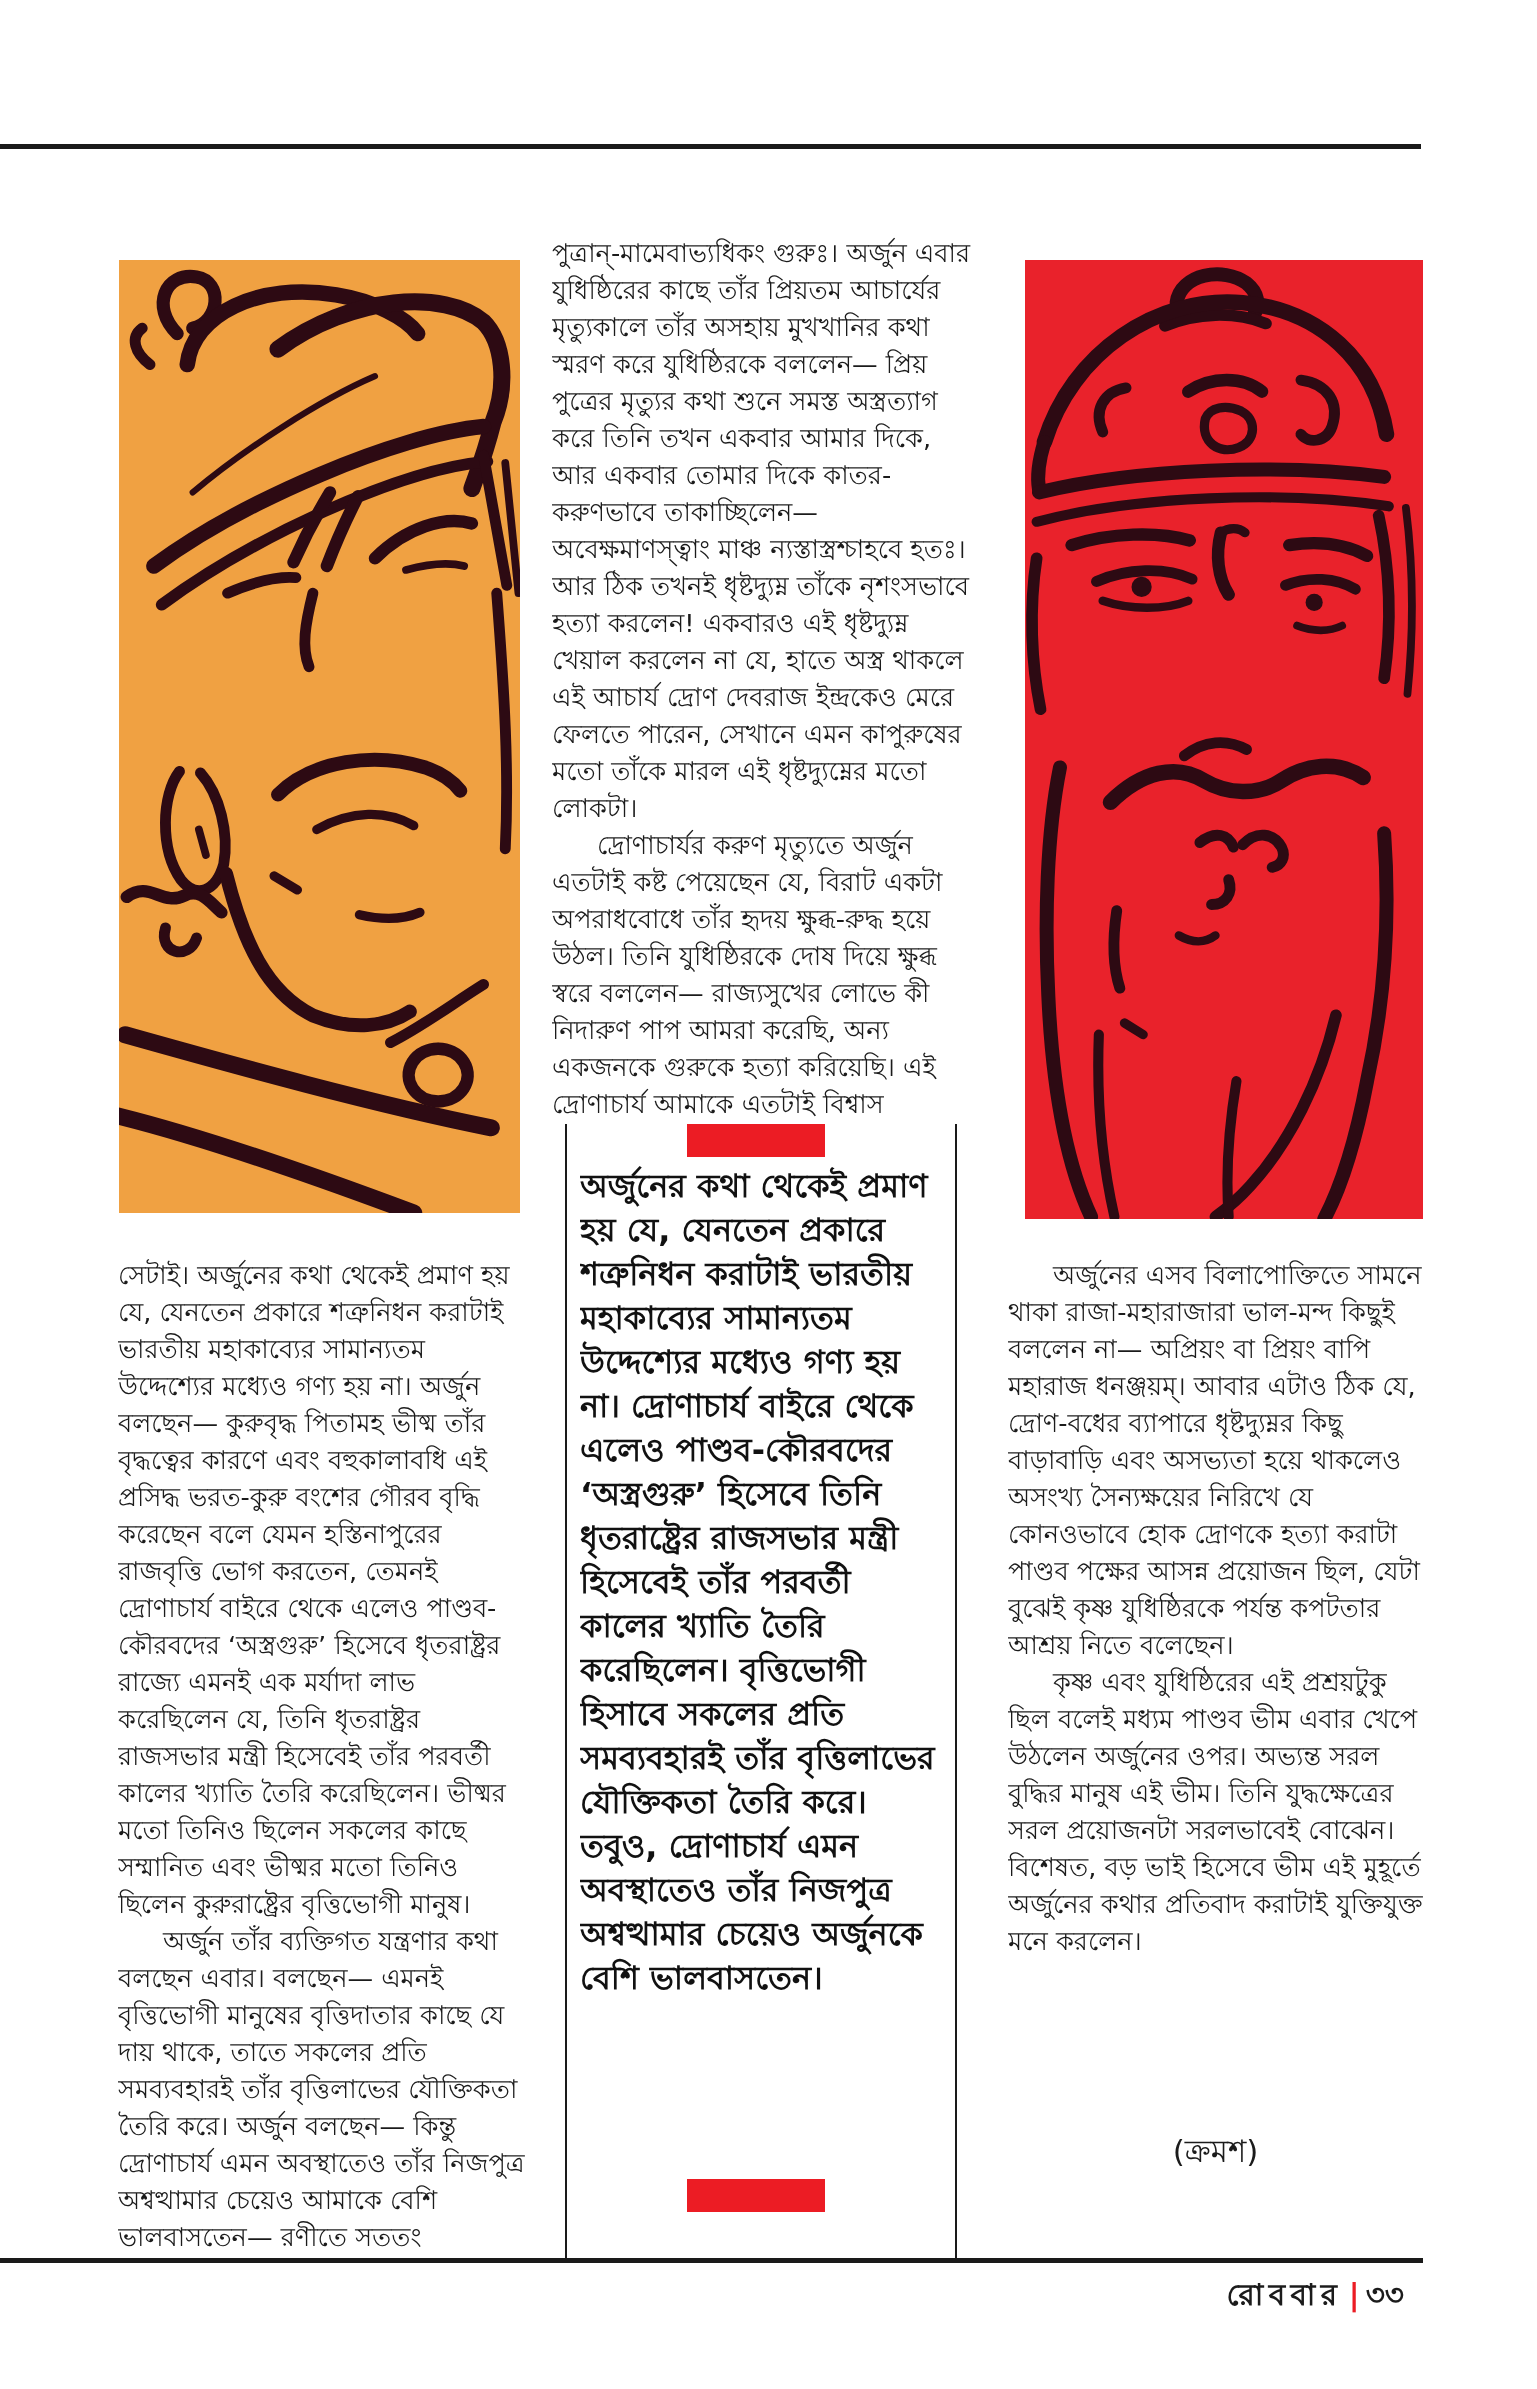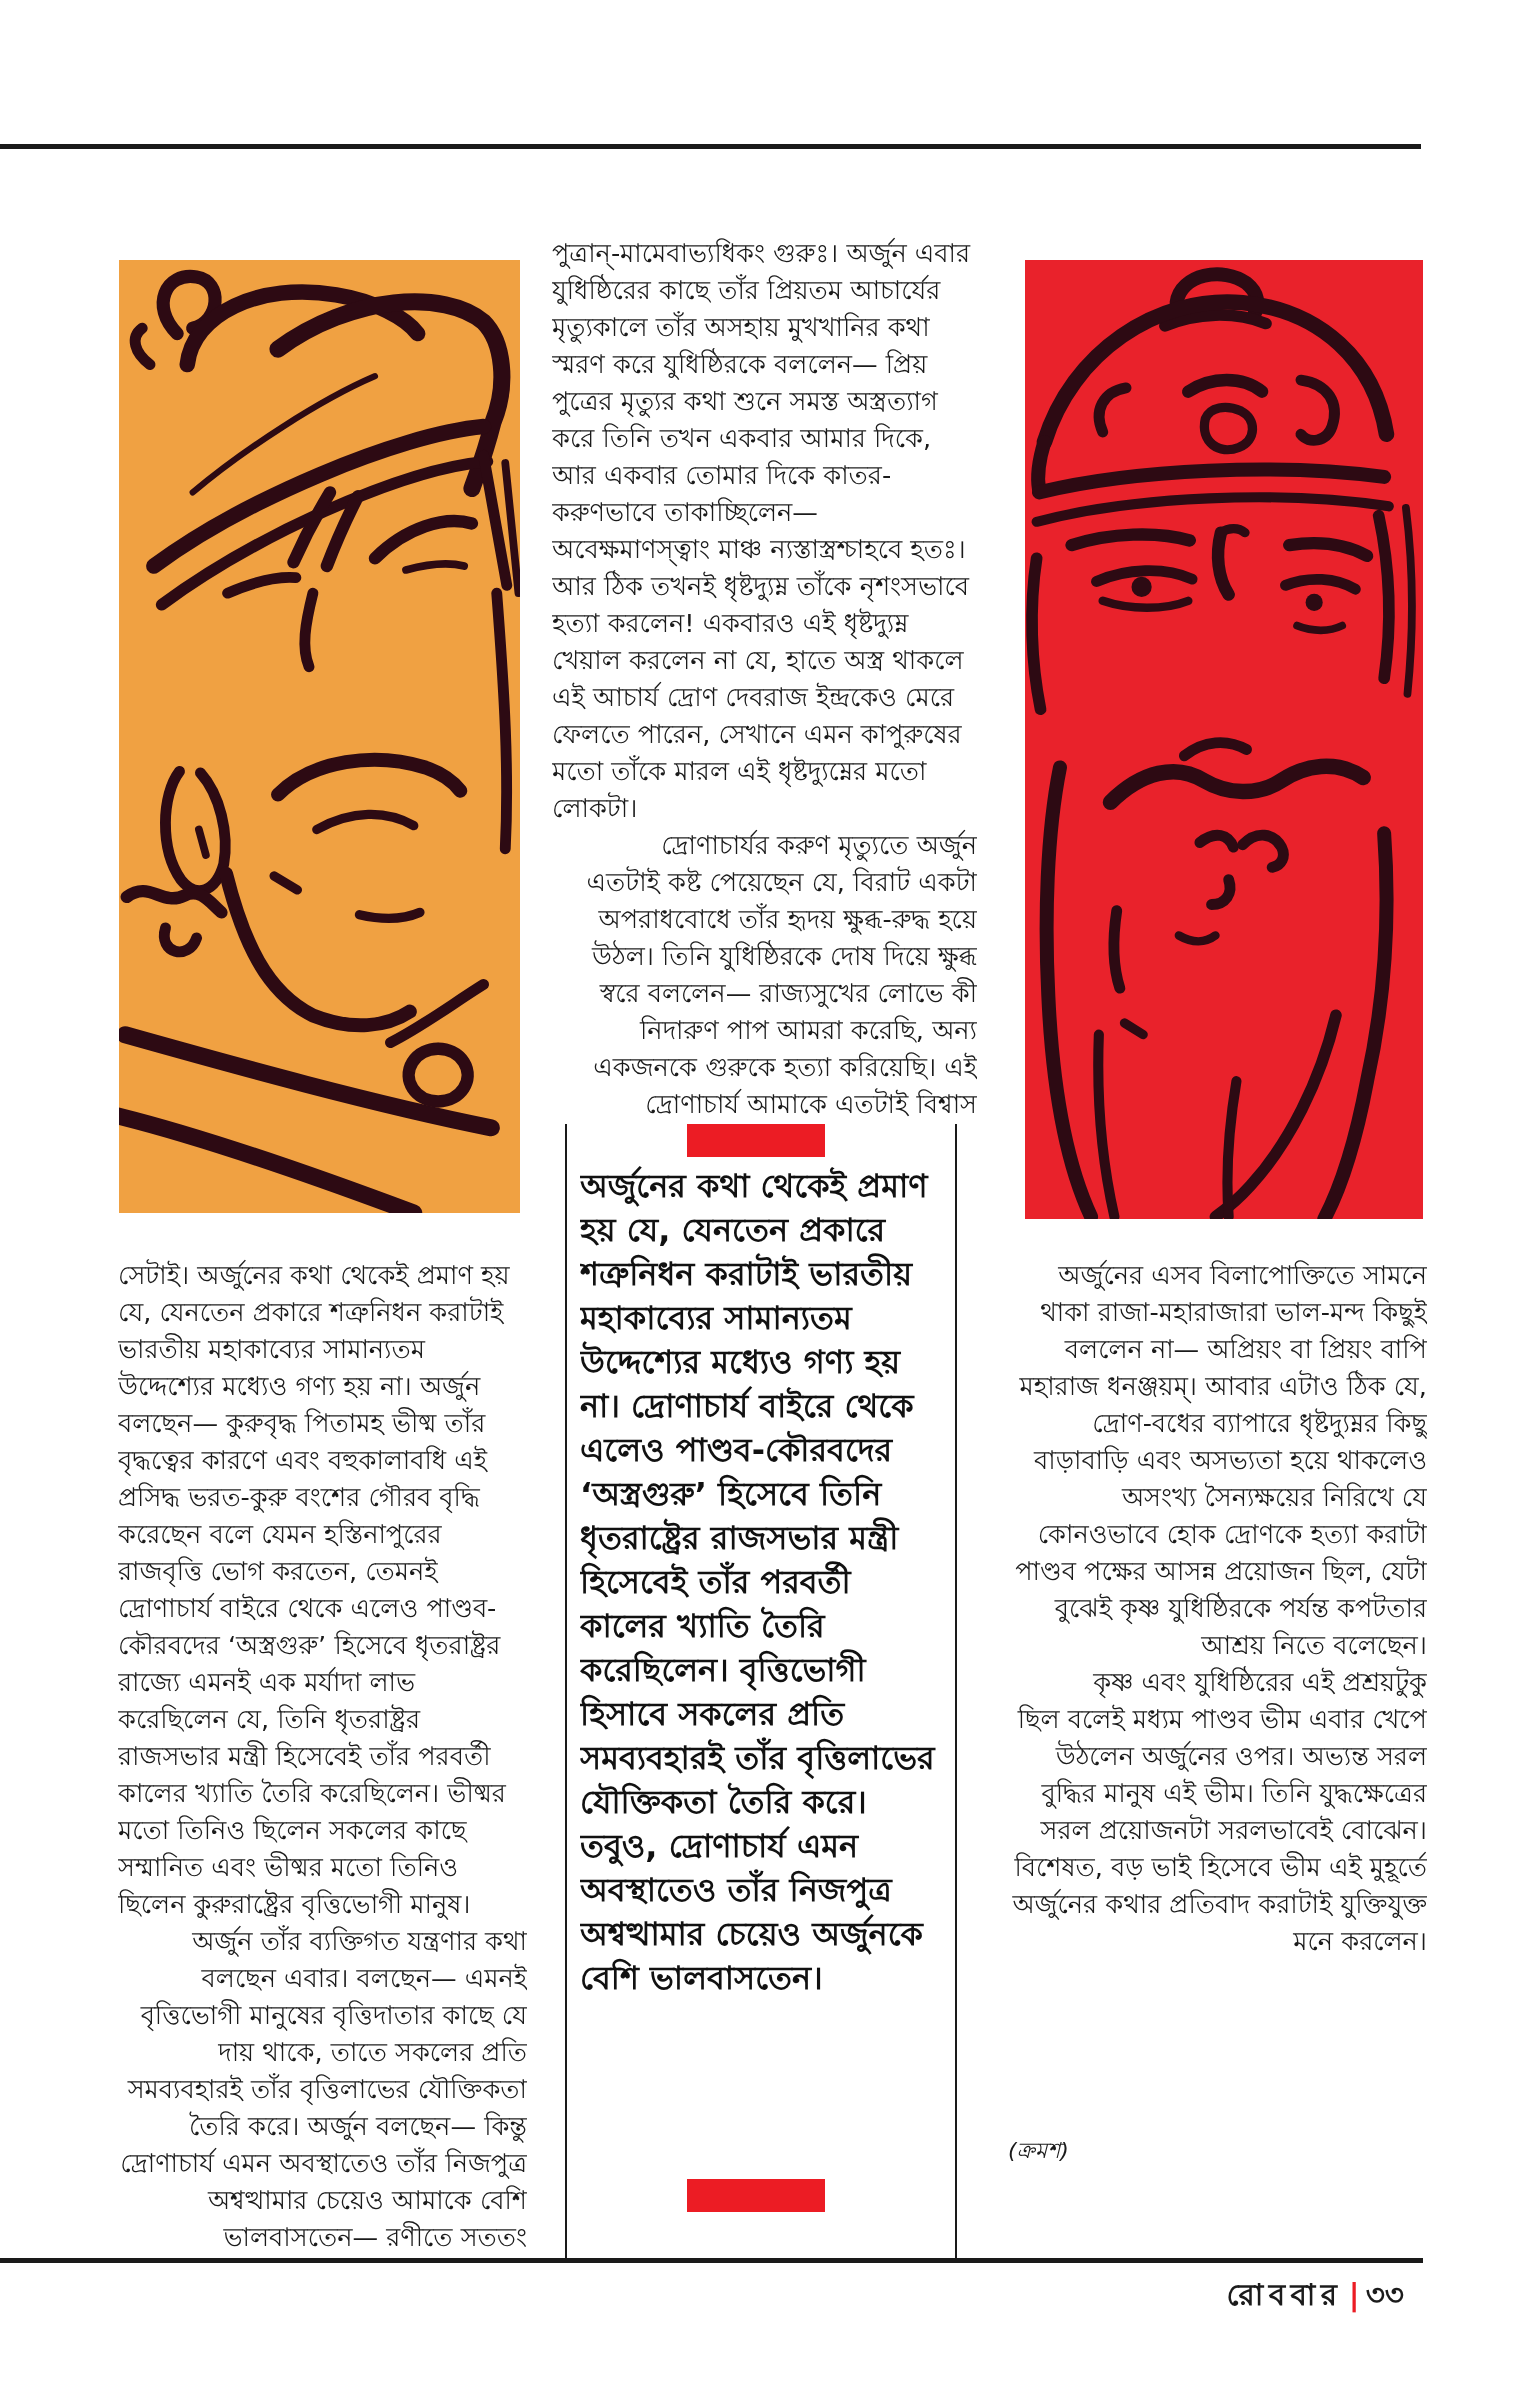--- a/index.html
+++ b/index.html
@@ -7,28 +7,28 @@
     width:1538px;height:2389px;position:relative;background:#ffffff;
     font-family:"DejaVu Sans","Liberation Serif",sans-serif;
     color:#1b1b1b;
   }
   .abs{position:absolute;}
   .rule{background:#1a1a1a;}
   .illus{overflow:hidden;}
   .illus svg{display:block;width:100%;height:100%;}
   .bodycol{font-size:25.6px;line-height:37px;text-align:left;overflow:hidden;}
   .bodycol p{margin:0;}
-  .bodycol p.indent{text-indent:45px;text-align:right;}
+  .bodycol p.indent{text-indent:45px;}
   .pullquote{
     font-size:32px;line-height:44px;font-weight:700;text-align:left;
     overflow:hidden;color:#111111;
   }
   .vrule{width:2.3px;background:#1a1a1a;}
   .redbar{background:#ec1c24;}
-  .credits{font-size:22px;line-height:36px;text-align:left;font-style:italic;}
+  .credits{font-size:31px;line-height:36px;text-align:center;}
   .footer{font-size:29.5px;text-align:right;font-weight:700;}
   .footer .brand{letter-spacing:5.4px;font-weight:700;}
   .footer .sep{color:#ec1c24;font-weight:700;padding:0 6.2px;}
   .footer .pno{font-weight:700;}
 </style>
 </head>
 <body>
 
 <div class="abs rule" style="left:0;top:186;width:1421px;height:4.7px;left:0px;top:144px;"></div>
 

